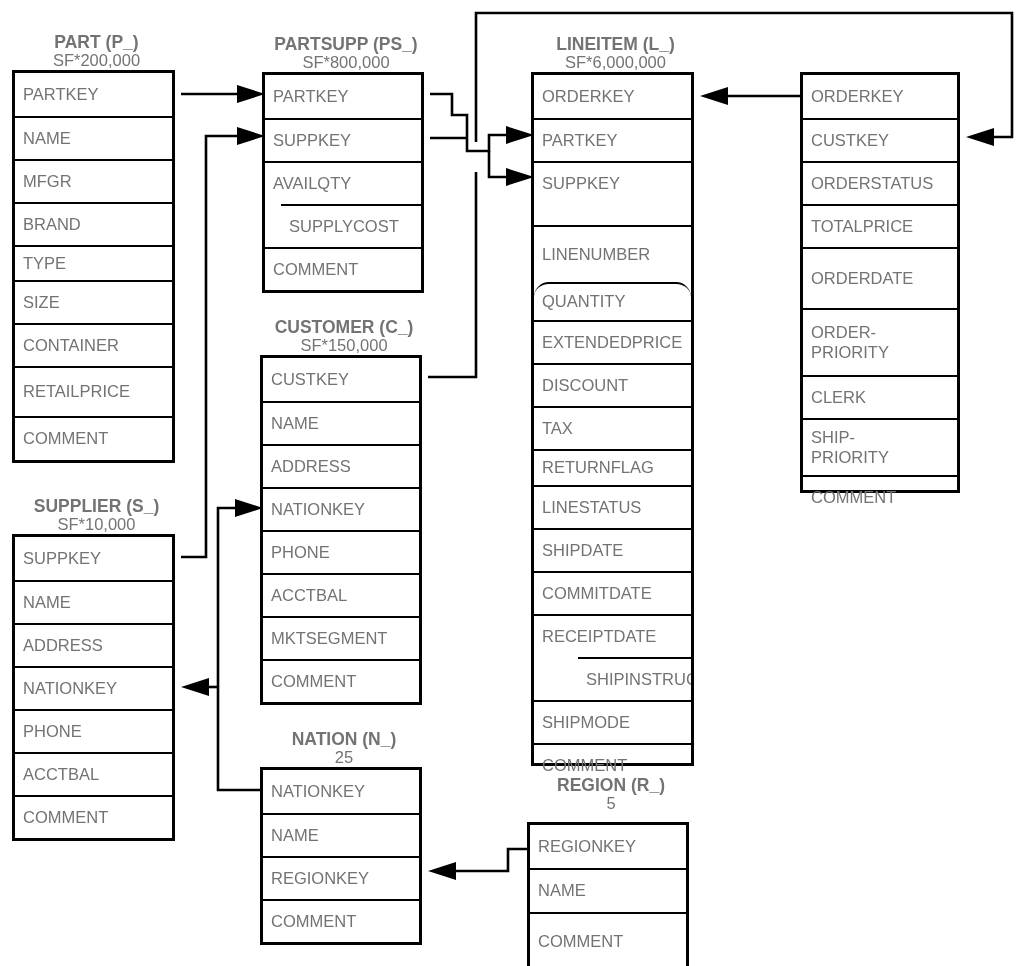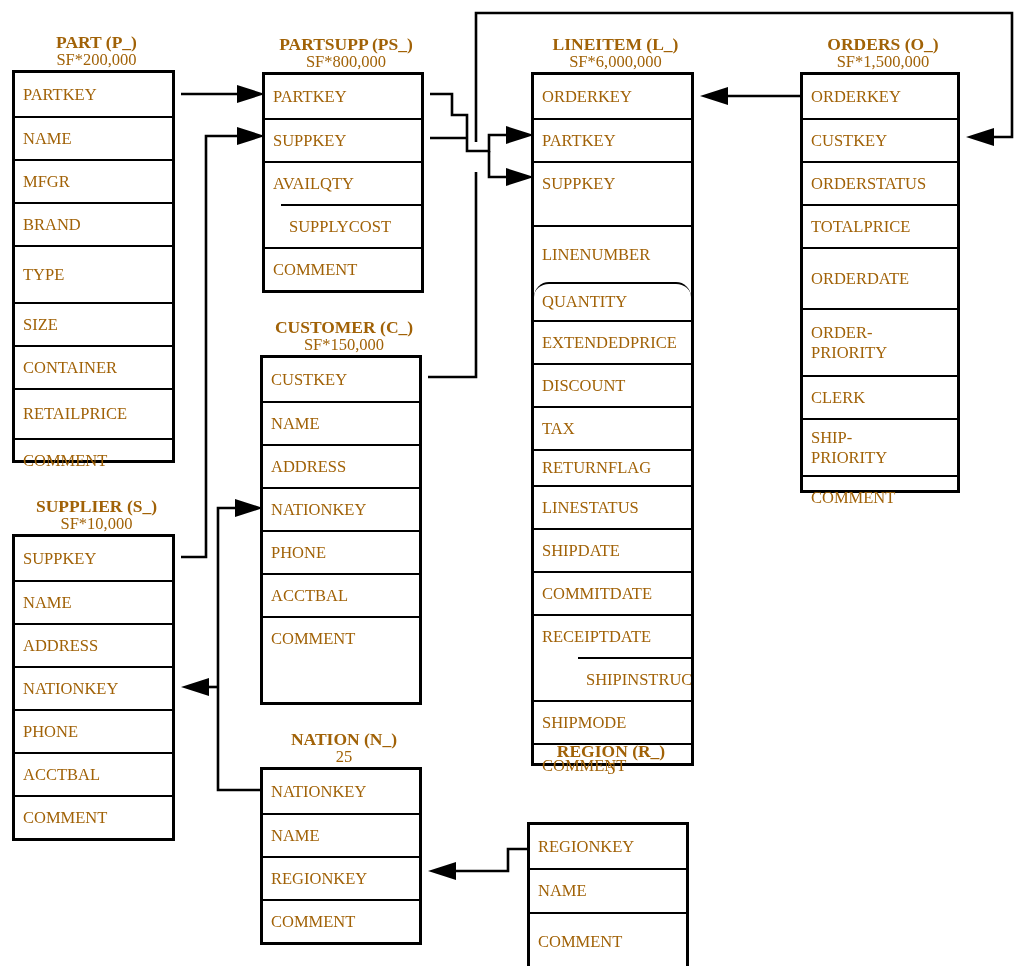--- a/index.html
+++ b/index.html
@@ -1,18 +1,18 @@
 <!DOCTYPE html>
 <html><head>
 <meta charset="utf-8">
 <style>
   html,body { margin:0; padding:0; background:#ffffff; }
   #canvas {
     position:relative; width:1025px; height:966px; overflow:hidden;
-    background:#ffffff; font-family:Liberation Serif, serif; color:#a16207;
+    background:#ffffff; font-family:Liberation Sans, sans-serif; color:#737373;
   }
   #connectors { position:absolute; left:0; top:0; width:1025px; height:966px; }
   .tbl-hdr { position:absolute; text-align:center; line-height:18px; }
   .tbl-name { display:block; font-weight:bold; font-size:17.5px; white-space:nowrap; }
   .tbl-card { display:block; font-size:16.5px; white-space:nowrap; }
   .tbl-box {
     position:absolute; border:3px solid #000; background:#fff; box-sizing:content-box;
   }
   .field-row {
     display:flex; align-items:center; box-sizing:border-box;
@@ -51,21 +51,21 @@
     </svg>
 <div class="tbl-hdr" style="left: -45px; top: 33px; width: 283px;">
       <span class="tbl-name">PART (P_)</span>
       <span class="tbl-card">SF*200,000</span>
     </div>
     <div class="tbl-box" style="left: 12px; top: 70px; width: 157px; height: 387px;">
       <div class="field-row" style="height: 43px;">PARTKEY</div>
       <div class="field-row" style="height: 43px;">NAME</div>
       <div class="field-row" style="height: 43px;">MFGR</div>
       <div class="field-row" style="height: 43px;">BRAND</div>
-      <div class="field-row" style="height: 57px;">TYPE</div>
+      <div class="field-row" style="height: 35px;">TYPE</div>
       <div class="field-row" style="height: 43px;">SIZE</div>
       <div class="field-row" style="height: 43px; text-align: center;">CONTAINER</div>
       <div class="field-row" style="height: 50px;">RETAILPRICE</div>
       <div class="field-row" style="height: 43px;">COMMENT</div>
     </div>
     <div class="tbl-hdr" style="left: 205px; top: 35px; width: 282px;">
       <span class="tbl-name">PARTSUPP (PS_)</span>
       <span class="tbl-card">SF*800,000</span>
     </div>
     <div class="tbl-box" style="left: 262px; top: 72px; width: 156px; height: 215px;">
@@ -90,24 +90,20 @@
       <div class="field-row" style="height: 43px;">TAX</div>
       <div class="field-row" style="height: 36px;">RETURNFLAG</div>
       <div class="field-row" style="height: 43px;">LINESTATUS</div>
       <div class="field-row" style="height: 43px;">SHIPDATE</div>
       <div class="field-row" style="height: 43px;">COMMITDATE</div>
       <div class="field-row" style="height: 43px;">RECEIPTDATE</div>
       <div class="field-row" style="height: 43px; margin-left: 44px;">SHIPINSTRUCT</div>
       <div class="field-row" style="height: 43px;">SHIPMODE</div>
       <div class="field-row" style="height: 43px;">COMMENT</div>
     </div>
-    <div class="tbl-hdr" style="left: 743px; top: 35px; width: 280px;">
-      <span class="tbl-name">ORDERS (O_)</span>
-      <span class="tbl-card">SF*1,500,000</span>
-    </div>
     <div class="tbl-box" style="left: 800px; top: 72px; width: 154px; height: 415px;">
       <div class="field-row" style="height: 43px;">ORDERKEY</div>
       <div class="field-row" style="height: 43px;">CUSTKEY</div>
       <div class="field-row" style="height: 43px;">ORDERSTATUS</div>
       <div class="field-row" style="height: 43px;">TOTALPRICE</div>
       <div class="field-row" style="height: 61px;">ORDERDATE</div>
       <div class="field-row" style="height: 67px;">ORDER-
 PRIORITY</div>
       <div class="field-row" style="height: 43px;">CLERK</div>
       <div class="field-row" style="height: 57px;">SHIP-
@@ -118,20 +114,21 @@
       <span class="tbl-name">CUSTOMER (C_)</span>
       <span class="tbl-card">SF*150,000</span>
     </div>
     <div class="tbl-box" style="left: 260px; top: 355px; width: 156px; height: 344px;">
       <div class="field-row" style="height: 43px;">CUSTKEY</div>
       <div class="field-row" style="height: 43px;">NAME</div>
       <div class="field-row" style="height: 43px;">ADDRESS</div>
       <div class="field-row" style="height: 43px;">NATIONKEY</div>
       <div class="field-row" style="height: 43px;">PHONE</div>
       <div class="field-row" style="height: 43px;">ACCTBAL</div>
+      <div class="field-row" style="height: 43px;">MKTSEGMENT</div>
       <div class="field-row" style="height: 43px;">COMMENT</div>
     </div>
     <div class="tbl-hdr" style="left: -45px; top: 497px; width: 283px;">
       <span class="tbl-name">SUPPLIER (S_)</span>
       <span class="tbl-card">SF*10,000</span>
     </div>
     <div class="tbl-box" style="left: 12px; top: 534px; width: 157px; height: 301px;">
       <div class="field-row" style="height: 43px;">SUPPKEY</div>
       <div class="field-row" style="height: 43px;">NAME</div>
       <div class="field-row" style="height: 43px;">ADDRESS</div>
@@ -143,21 +140,21 @@
     <div class="tbl-hdr" style="left: 203px; top: 730px; width: 282px;">
       <span class="tbl-name">NATION (N_)</span>
       <span class="tbl-card">25</span>
     </div>
     <div class="tbl-box" style="left: 260px; top: 767px; width: 156px; height: 172px;">
       <div class="field-row" style="height: 43px;">NATIONKEY</div>
       <div class="field-row" style="height: 43px;">NAME</div>
       <div class="field-row" style="height: 43px;">REGIONKEY</div>
       <div class="field-row" style="height: 43px;">COMMENT</div>
     </div>
-    <div class="tbl-hdr" style="left: 470px; top: 742px; width: 282px;">
+    <div class="tbl-hdr" style="left: 470px; top: 776px; width: 282px;">
       <span class="tbl-name">REGION (R_)</span>
       <span class="tbl-card">5</span>
     </div>
     <div class="tbl-box" style="left: 527px; top: 822px; width: 156px; height: 145px;">
       <div class="field-row" style="height: 43px;">REGIONKEY</div>
       <div class="field-row" style="height: 44px;">NAME</div>
       <div class="field-row" style="height: 58px;">COMMENT</div>
     </div>
   </div>
 

